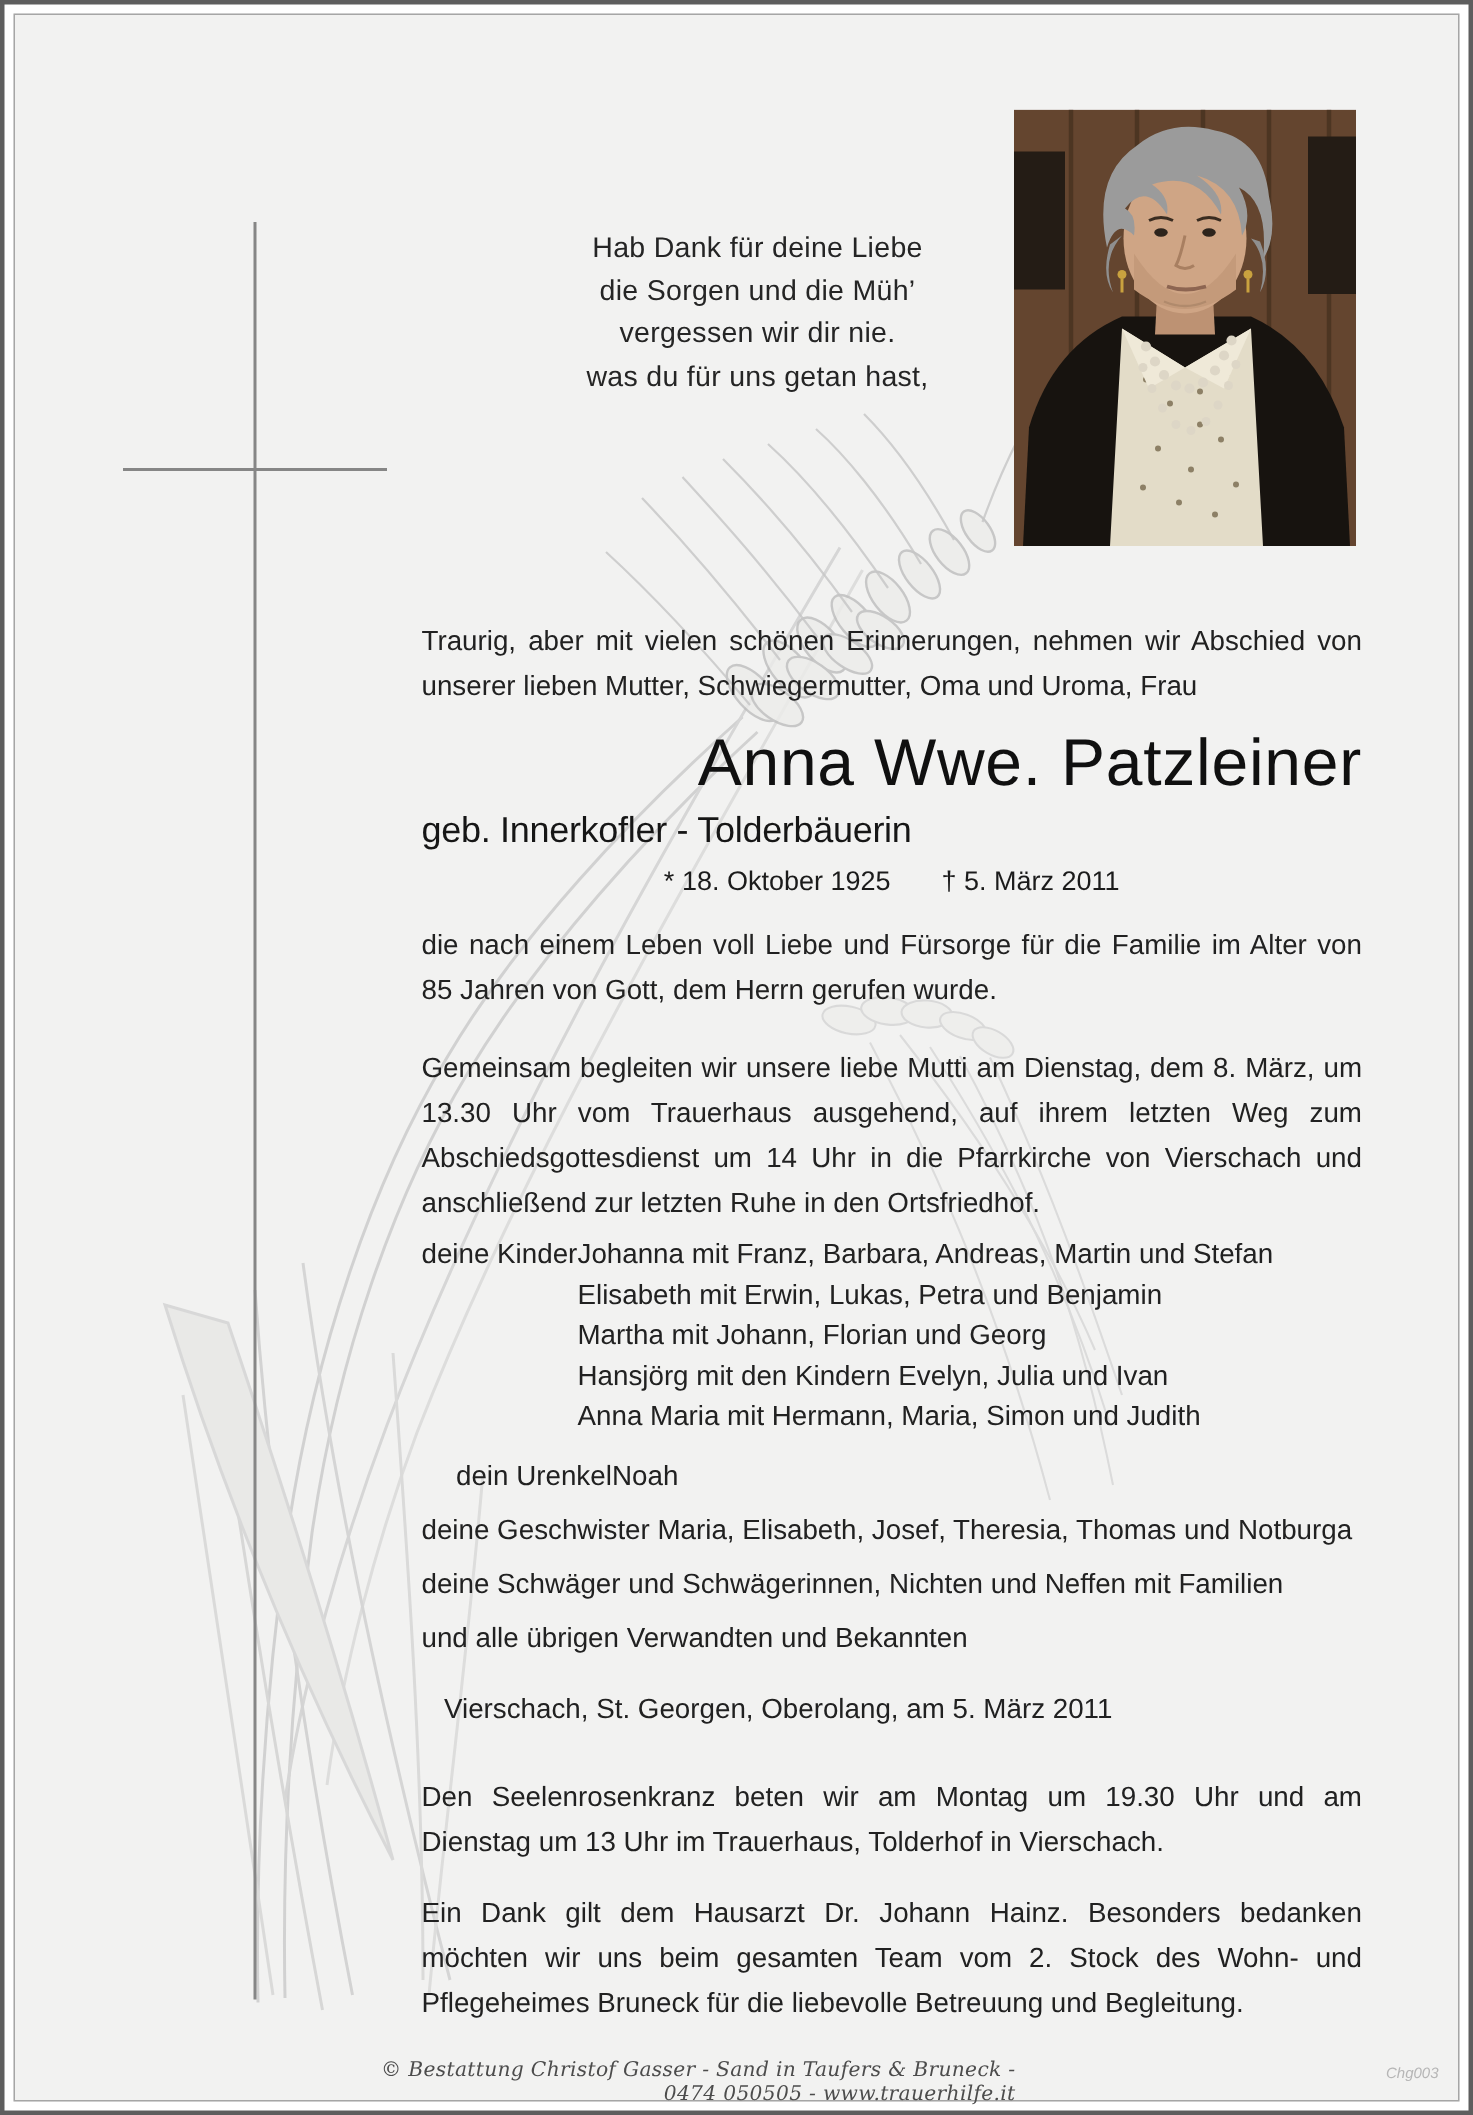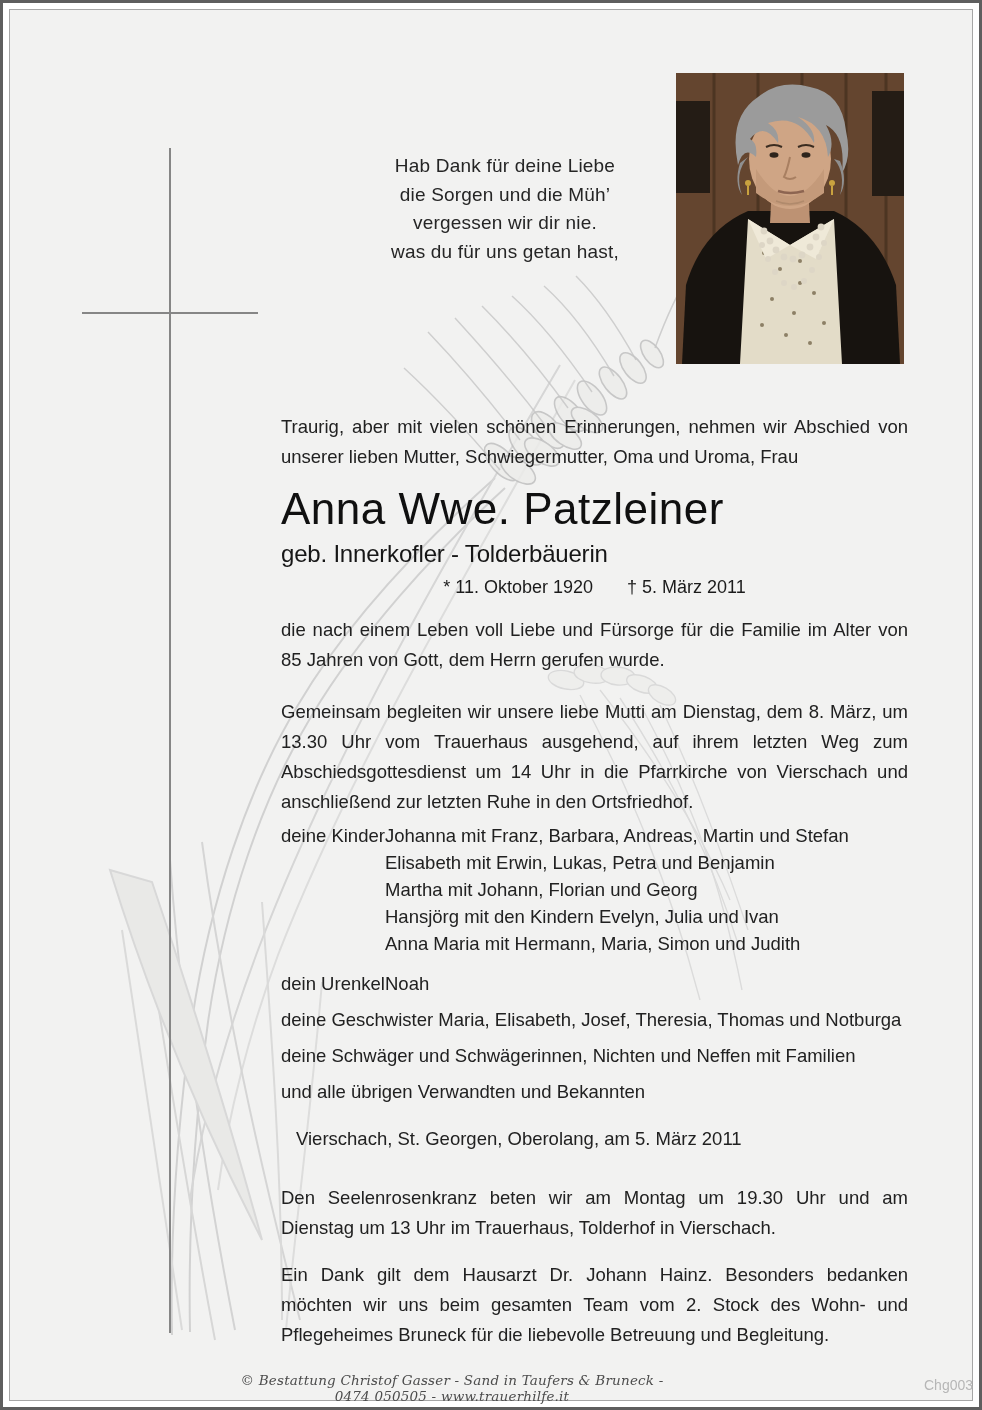--- a/index.html
+++ b/index.html
@@ -12,42 +12,42 @@
   .decor-svg{position:absolute;left:0;top:0;width:982px;height:1410px;pointer-events:none;}
   .cross-v{position:absolute;left:169px;top:148px;width:2px;height:1185px;background:#868686;}
   .cross-h{position:absolute;left:82px;top:312px;width:176px;height:2px;background:#868686;}
   .poem{
     position:absolute;left:355px;top:152px;width:300px;text-align:center;
     font-size:19px;line-height:28.5px;color:#252525;letter-spacing:0.2px;
   }
   .photo{position:absolute;left:676px;top:73px;width:228px;height:291px;overflow:hidden;}
   .col{position:absolute;left:281px;top:412px;width:627px;font-size:18.5px;line-height:30px;color:#212121;}
   .justify{text-align:justify;}
-  .name{font-size:44px;line-height:54px;text-align:left;letter-spacing:0.5px;color:#101010;margin-top:10px;white-space:nowrap;}
+  .name{font-size:44px;line-height:54px;text-align:right;letter-spacing:0.5px;color:#101010;margin-top:10px;white-space:nowrap;}
   .maiden{font-size:24px;line-height:32px;text-align:left;letter-spacing:-0.2px;color:#161616;margin-top:2px;}
   .dates{font-size:18px;line-height:24px;text-align:center;margin-top:5px;color:#1b1b1b;}
   .dates .birth{margin-right:34px;}
   .p1{margin-top:16px;}
   .p2{margin-top:22px;}
   .mourn-head{margin-top:32px;}
   .kids{display:flex;margin-top:5px;line-height:27px;}
   .kids .label{width:104px;flex:0 0 104px;}
   .kids .names div{white-space:nowrap;}
   .urenkel{display:flex;margin-top:12px;}
-  .urenkel .label{width:104px;flex:0 0 104px;}
+  .urenkel .label{width:104px;flex:0 0 104px;margin-left:23px;}
   .mline{margin-top:6px;line-height:30px;}
   .dateline{margin-top:17px;padding-left:15px;}
   .rosary{margin-top:29px;}
   .thanks{margin-top:17px;}
   .footer{
-    position:absolute;left:227px;top:1372px;width:450px;text-align:center;
+    position:absolute;left:227px;top:1372px;width:450px;text-align:right;
     font-family:"DejaVu Serif", serif;font-style:italic;
     font-size:13.5px;color:#4c4c4c;letter-spacing:0.2px;
   }
-  .print-code{position:absolute;left:924px;top:1377px;font-size:14px;color:#b6b6b6;}
+  .print-code{position:absolute;left:924px;top:1377px;font-size:10px;color:#b6b6b6;font-style:italic;}
 </style>
 </head>
 <body>
 
 <div class="frame-outer"></div>
 <div class="frame-inner"></div>
 
 <svg class="decor-svg" viewBox="0 0 982 1410" xmlns="http://www.w3.org/2000/svg">
   <g stroke="#c7c7c7" fill="none" stroke-width="2" opacity="0.75">
 
@@ -196,21 +196,21 @@
   <div>vergessen wir dir nie.</div>
   <div>was du für uns getan hast,</div>
 </div>
 
 <div class="col">
   <div class="justify">Traurig, aber mit vielen schönen Erinnerungen, nehmen wir Abschied von unserer lieben Mutter, Schwiegermutter, Oma und Uroma, Frau</div>
 
   <div class="name">Anna Wwe. Patzleiner</div>
   <div class="maiden">geb. Innerkofler - Tolderbäuerin</div>
   <div class="dates">
-    <span class="birth">* 11. Oktober 1920</span><span>† 5. März 2011</span>
+    <span class="birth">* 18. Oktober 1925</span><span>† 5. März 2011</span>
   </div>
 
   <div class="justify p1">die nach einem Leben voll Liebe und Fürsorge für die Familie im Alter von 85 Jahren von Gott, dem Herrn gerufen wurde.</div>
   <div class="justify p2">Gemeinsam begleiten wir unsere liebe Mutti am Dienstag, dem 8. März, um 13.30 Uhr vom Trauerhaus ausgehend, auf ihrem letzten Weg zum Abschiedsgottesdienst um 14 Uhr in die Pfarrkirche von Vierschach und anschließend zur letzten Ruhe in den Ortsfriedhof.</div>
 
 
   <div class="kids">
     <div class="label">deine Kinder</div>
     <div class="names">
       <div>Johanna mit Franz, Barbara, Andreas, Martin und Stefan</div>

